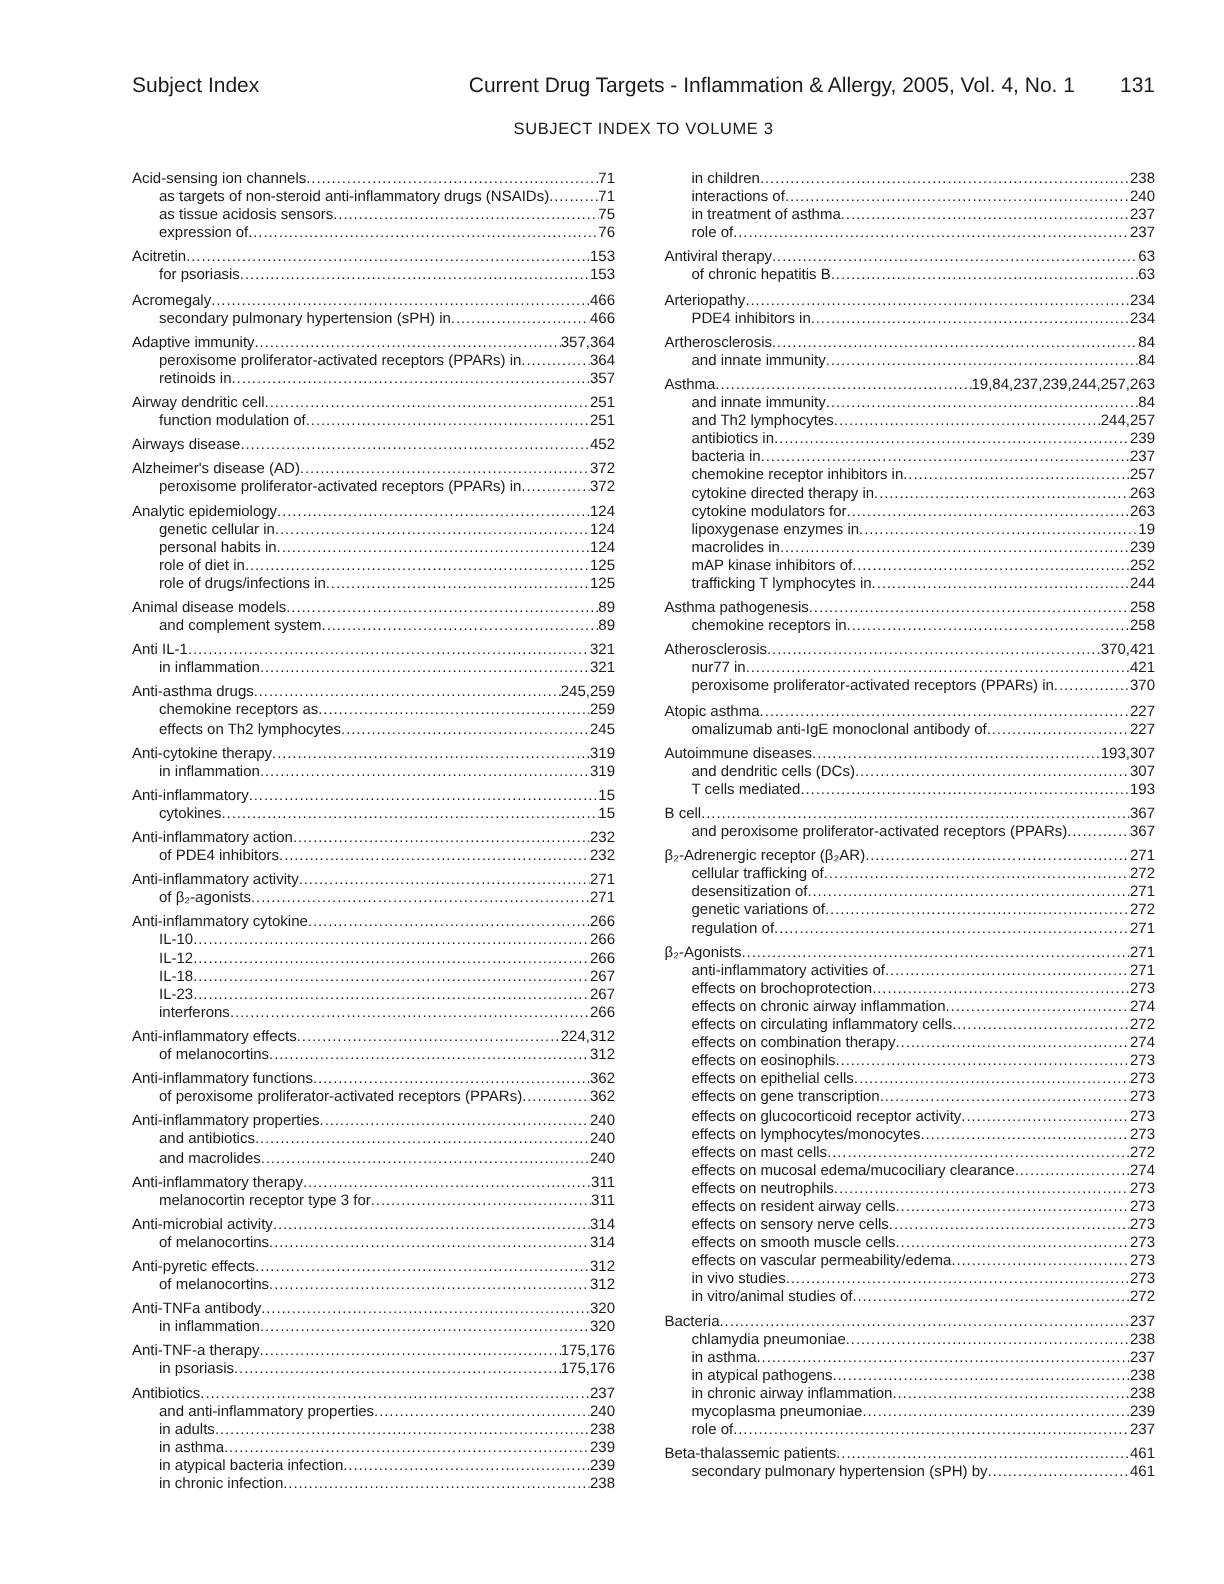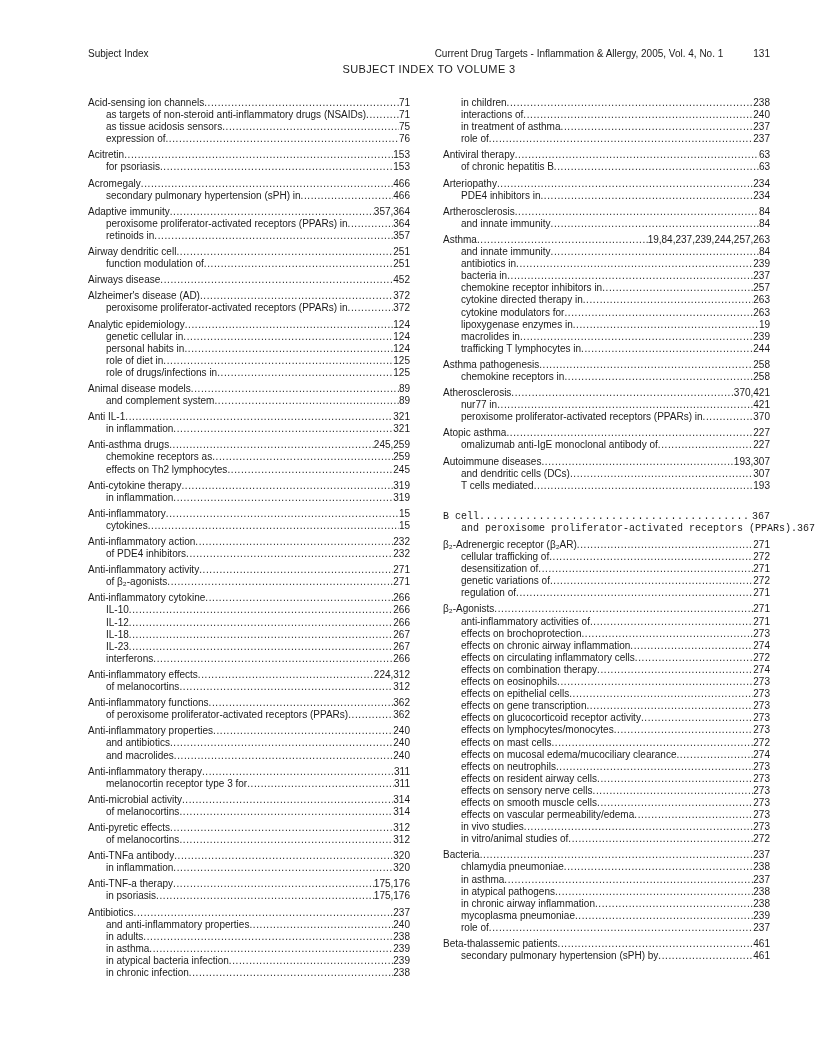--- a/index.html
+++ b/index.html
@@ -6,32 +6,32 @@
   html,body { background:#ffffff; }
   body {
     width:816px; height:1056px;
     font-family:"Liberation Sans","DejaVu Sans",sans-serif;
     color:#1a1a1a;
     position:relative;
     overflow:hidden;
   }
   .page { width:816px; height:1056px; padding:48px 46px 0 88px; }
 
-  .hdr { display:flex; justify-content:space-between; align-items:center; font-size:10px; }
+  .hdr { display:flex; justify-content:space-between; align-items:center; font-size:14px; }
   .hdr-right { display:flex; align-items:baseline; gap:30px; }
 
-  .doc-title { text-align:center; font-size:11px; letter-spacing:0.4px; margin-top:4px; }
+  .doc-title { text-align:center; font-size:11px; letter-spacing:0.4px; margin-top:16px; }
 
   .cols { display:flex; gap:33px; margin-top:22px; }
   .col { width:322px; }
   .col.right { width:327px; }
 
   .grp { margin-top:4px; }
   .grp.first { margin-top:0; }
-  .grp.section { margin-top:19px;font-family:Liberation Mono, monospace; }
+  .grp.section { margin-top:4px; }
 
   .row { display:flex; align-items:baseline; font-size:10px; line-height:12.1px; }
   .row .t { white-space:nowrap; }
   .row.sub { padding-left:18px; }
   .dots { flex:1 1 0; overflow:hidden; white-space:nowrap; letter-spacing:0.6px; min-width:6px; }
   .dots::after { content:"........................................................................................................................................................................................................"; }
   .p { white-space:nowrap; }
 </style>
 </head>
 <body>
@@ -489,20 +489,25 @@
             <span class="t">Asthma</span>
             <span class="dots"></span>
             <span class="p">19,84,237,239,244,257,263</span>
           </div>
           <div class="row sub">
             <span class="t">and innate immunity</span>
             <span class="dots"></span>
             <span class="p">84</span>
           </div>
           <div class="row sub">
+            <span class="t">and Th2 lymphocytes</span>
+            <span class="dots"></span>
+            <span class="p">244,257</span>
+          </div>
+          <div class="row sub">
             <span class="t">antibiotics in</span>
             <span class="dots"></span>
             <span class="p">239</span>
           </div>
           <div class="row sub">
             <span class="t">bacteria in</span>
             <span class="dots"></span>
             <span class="p">237</span>
           </div>
           <div class="row sub">
@@ -522,20 +527,25 @@
           </div>
           <div class="row sub">
             <span class="t">lipoxygenase enzymes in</span>
             <span class="dots"></span>
             <span class="p">19</span>
           </div>
           <div class="row sub">
             <span class="t">macrolides in</span>
             <span class="dots"></span>
             <span class="p">239</span>
+          </div>
+          <div class="row sub">
+            <span class="t">mAP kinase inhibitors of</span>
+            <span class="dots"></span>
+            <span class="p">252</span>
           </div>
           <div class="row sub">
             <span class="t">trafficking T lymphocytes in</span>
             <span class="dots"></span>
             <span class="p">244</span>
           </div>
         </div>
         <div class="grp">
           <div class="row">
             <span class="t">Asthma pathogenesis</span>

